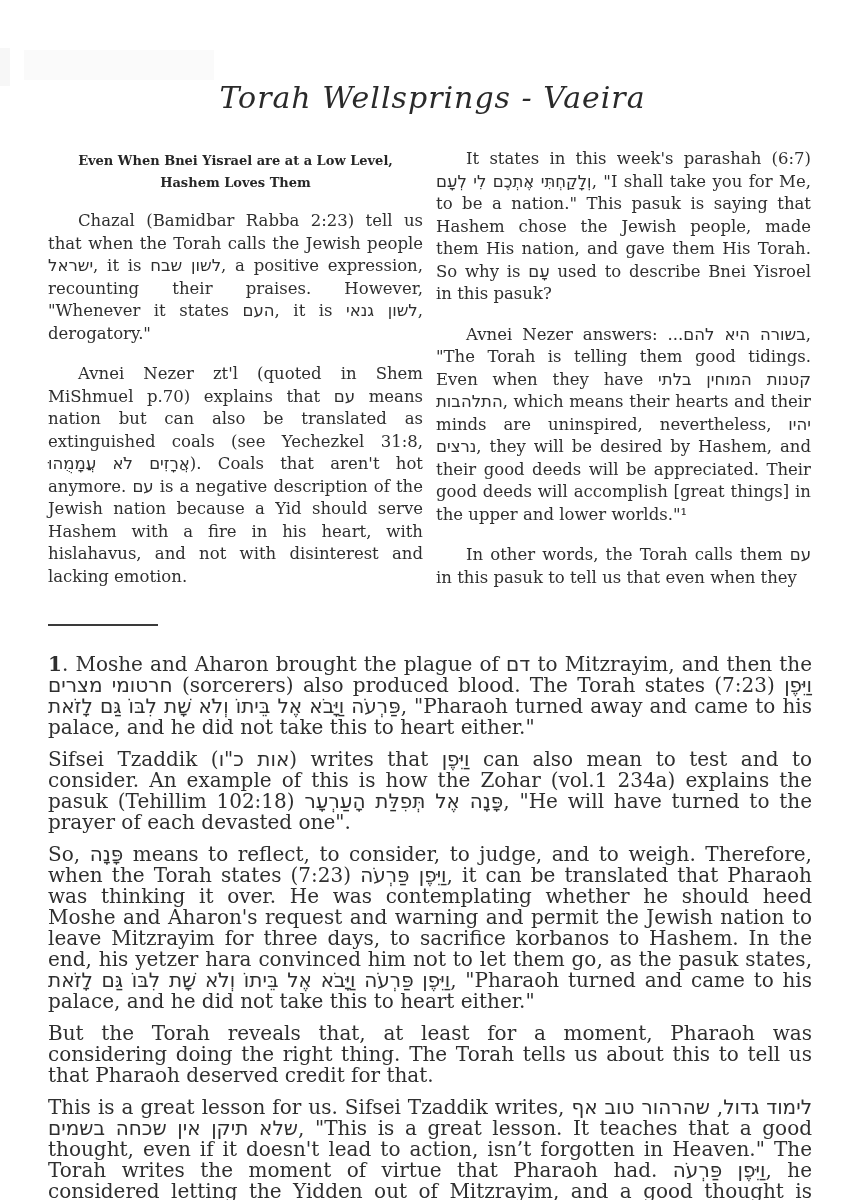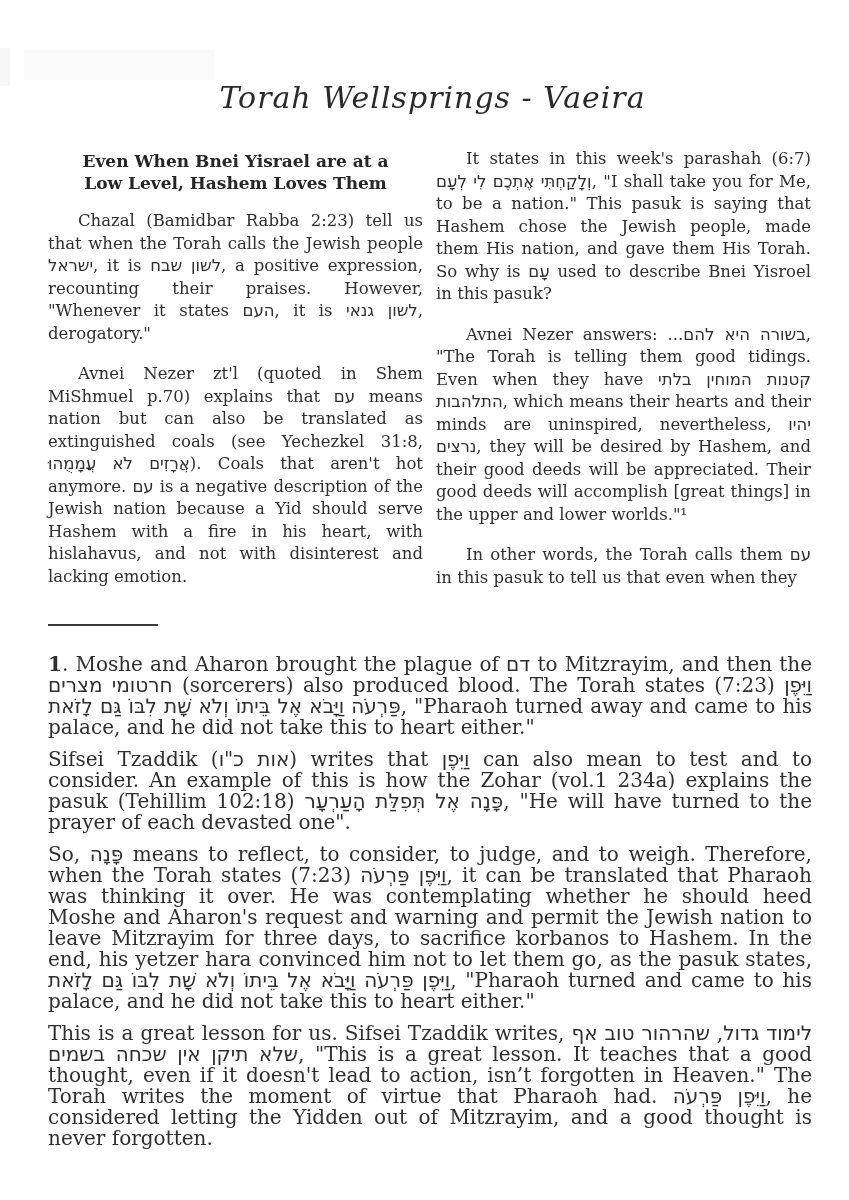--- a/index.html
+++ b/index.html
@@ -48,21 +48,21 @@
     width: 764px;
     display: flex;
     gap: 13px;
   }
   .col {
     width: 375px;
     flex: 0 0 375px;
   }
   .section-heading {
     font-weight: bold;
-    font-size: 17px;
+    font-size: 13px;
     line-height: 22px;
     text-align: center;
     margin: 2px 14px 16px 14px;
     color: #262626;
   }
   p.body-p {
     font-size: 16.5px;
     line-height: 22.5px;
     text-align: justify;
     text-indent: 30px;
@@ -117,16 +117,17 @@
     </div>
 
   </div>
 
   <div class="fn-rule"></div>
 
   <div class="footnotes">
     <p class="fn-p"><span class="fn-num">1</span><span>. Moshe and Aharon brought the plague of דם to Mitzrayim, and then the חרטומי מצרים (sorcerers) also produced blood. The Torah states (7:23) וַיִּפֶן פַּרְעֹה וַיָּבֹא אֶל בֵּיתוֹ וְלֹא שָׁת לִבּוֹ גַּם לָזֹאת, "Pharaoh turned away and came to his palace, and he did not take this to heart either."</span></p>
     <p class="fn-p">Sifsei Tzaddik (אות כ"ו) writes that וַיִּפֶן can also mean to test and to consider. An example of this is how the Zohar (vol.1 234a) explains the pasuk (Tehillim 102:18) פָּנָה אֶל תְּפִלַּת הָעַרְעָר, "He will have turned to the prayer of each devasted one".</p>
     <p class="fn-p">So, פָּנָה means to reflect, to consider, to judge, and to weigh. Therefore, when the Torah states (7:23) וַיִּפֶן פַּרְעֹה, it can be translated that Pharaoh was thinking it over. He was contemplating whether he should heed Moshe and Aharon's request and warning and permit the Jewish nation to leave Mitzrayim for three days, to sacrifice korbanos to Hashem. In the end, his yetzer hara convinced him not to let them go, as the pasuk states, וַיִּפֶן פַּרְעֹה וַיָּבֹא אֶל בֵּיתוֹ וְלֹא שָׁת לִבּוֹ גַּם לָזֹאת, "Pharaoh turned and came to his palace, and he did not take this to heart either."</p>
+    <p class="fn-p">But the Torah reveals that, at least for a moment, Pharaoh was considering doing the right thing. The Torah tells us about this to tell us that Pharaoh deserved credit for that.</p>
     <p class="fn-p">This is a great lesson for us. Sifsei Tzaddik writes, לימוד גדול, שהרהור טוב אף שלא תיקן אין שכחה בשמים, "This is a great lesson. It teaches that a good thought, even if it doesn't lead to action, isn’t forgotten in Heaven." The Torah writes the moment of virtue that Pharaoh had. וַיִּפֶן פַּרְעֹה, he considered letting the Yidden out of Mitzrayim, and a good thought is never forgotten.</p>
   </div>
 
 </div>
 
 </body></html>

